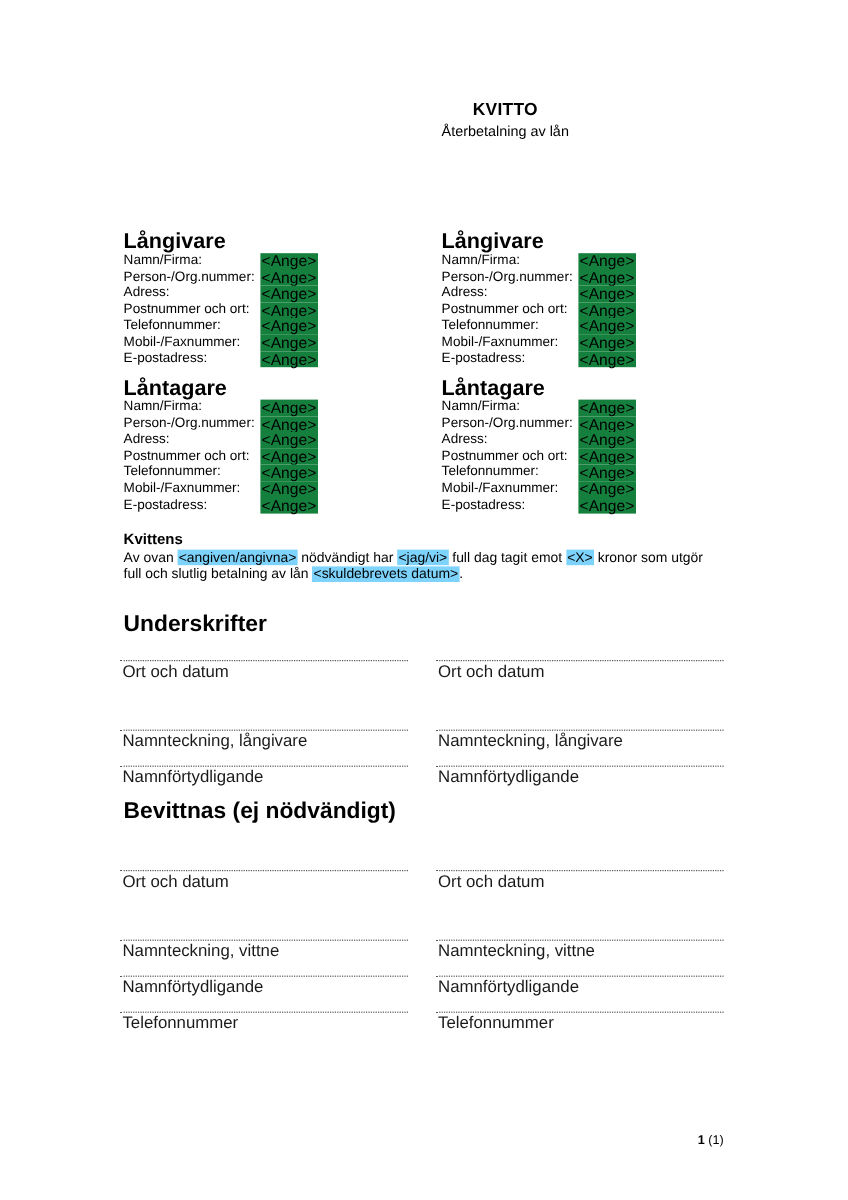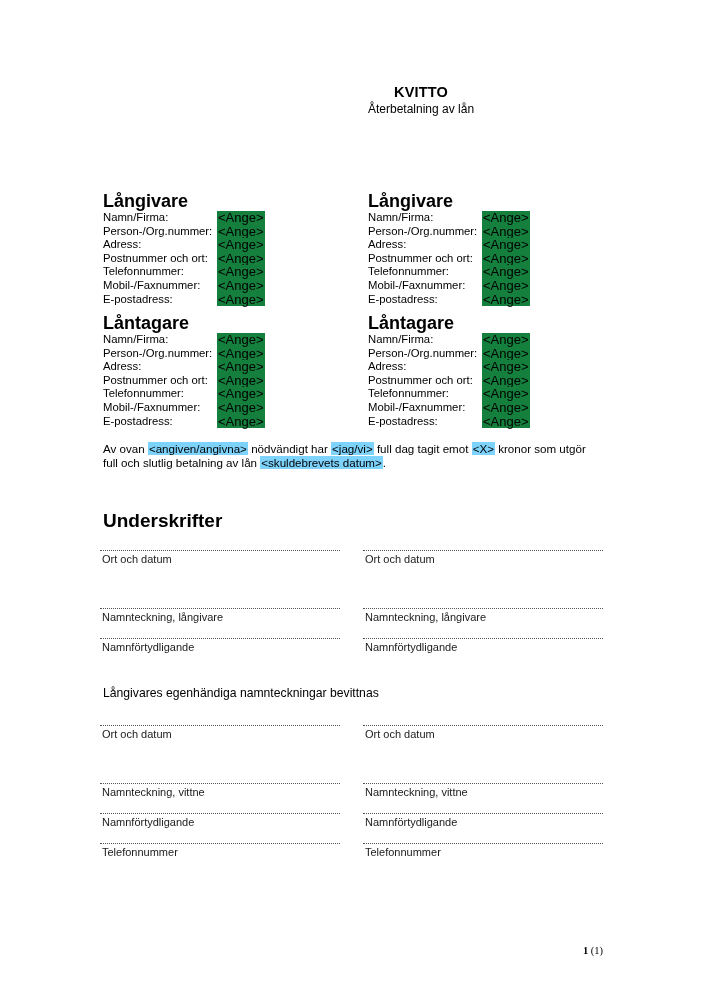--- a/index.html
+++ b/index.html
@@ -111,38 +111,37 @@
   .sig-line {
     position: absolute;
     height: 16px;
   }
   .sig-rule {
     border-top: 1px dotted #555555;
     height: 0;
     width: 100%;
   }
   .sig-caption {
-    font-size: 11px;
+    font-size: 14px;
     line-height: 10px;
     padding-top: 2.5px;
     padding-left: 2px;
     color: #1a1a1a;
     white-space: nowrap;
   }
 
   
   .footer {
     position: absolute;
     left: 0;
     top: 944px;
     width: 603px;
     text-align: right;
     font-size: 10.5px;
     line-height: 13px;
-    font-family: Liberation Serif, serif;
   }
   .footer b { font-weight: bold; }
 </style>
 </head>
 <body>
 
 <div class="page">
 
   <div class="doc-title-block">
     <div class="doc-title">KVITTO</div>
@@ -271,20 +270,21 @@
       <span class="field-label">Mobil-/Faxnummer:</span>
       <span class="field-value">&lt;Ange&gt;</span>
     </div>
     <div class="field-row">
       <span class="field-label">E-postadress:</span>
       <span class="field-value">&lt;Ange&gt;</span>
     </div>
   </div>
 
   <div class="kvittens">
+    <div class="kvittens-heading">Kvittens</div>
     <div class="kvittens-body"><span>Av ovan </span><span class="hl">&lt;angiven/angivna&gt;</span><span> nödvändigt har </span><span class="hl">&lt;jag/vi&gt;</span><span> full dag tagit emot </span><span class="hl">&lt;X&gt;</span><span> kronor som utgör full och slutlig betalning av lån </span><span class="hl">&lt;skuldebrevets datum&gt;</span><span>.</span></div>
   </div>
 
   <div class="section-heading" style="left:103px; top:512px;">Underskrifter</div>
 
   <div class="sig-line" style="left:100px; top:550px; width:240px;">
     <div class="sig-rule"></div>
     <div class="sig-caption">Ort och datum</div>
   </div>
   <div class="sig-line" style="left:100px; top:608px; width:240px;">
@@ -302,21 +302,21 @@
   </div>
   <div class="sig-line" style="left:363px; top:608px; width:240px;">
     <div class="sig-rule"></div>
     <div class="sig-caption">Namnteckning, långivare</div>
   </div>
   <div class="sig-line" style="left:363px; top:638px; width:240px;">
     <div class="sig-rule"></div>
     <div class="sig-caption">Namnförtydligande</div>
   </div>
 
-  <div class="section-sub" style="left:103px; top:686px;">Långivares egenhändiga namnteckningar bevittnas</div>
+  <div class="section-heading" style="left:103px; top:668px;">Bevittnas (ej nödvändigt)</div>
 
   <div class="sig-line" style="left:100px; top:725px; width:240px;">
     <div class="sig-rule"></div>
     <div class="sig-caption">Ort och datum</div>
   </div>
   <div class="sig-line" style="left:100px; top:783px; width:240px;">
     <div class="sig-rule"></div>
     <div class="sig-caption">Namnteckning, vittne</div>
   </div>
   <div class="sig-line" style="left:100px; top:813px; width:240px;">

